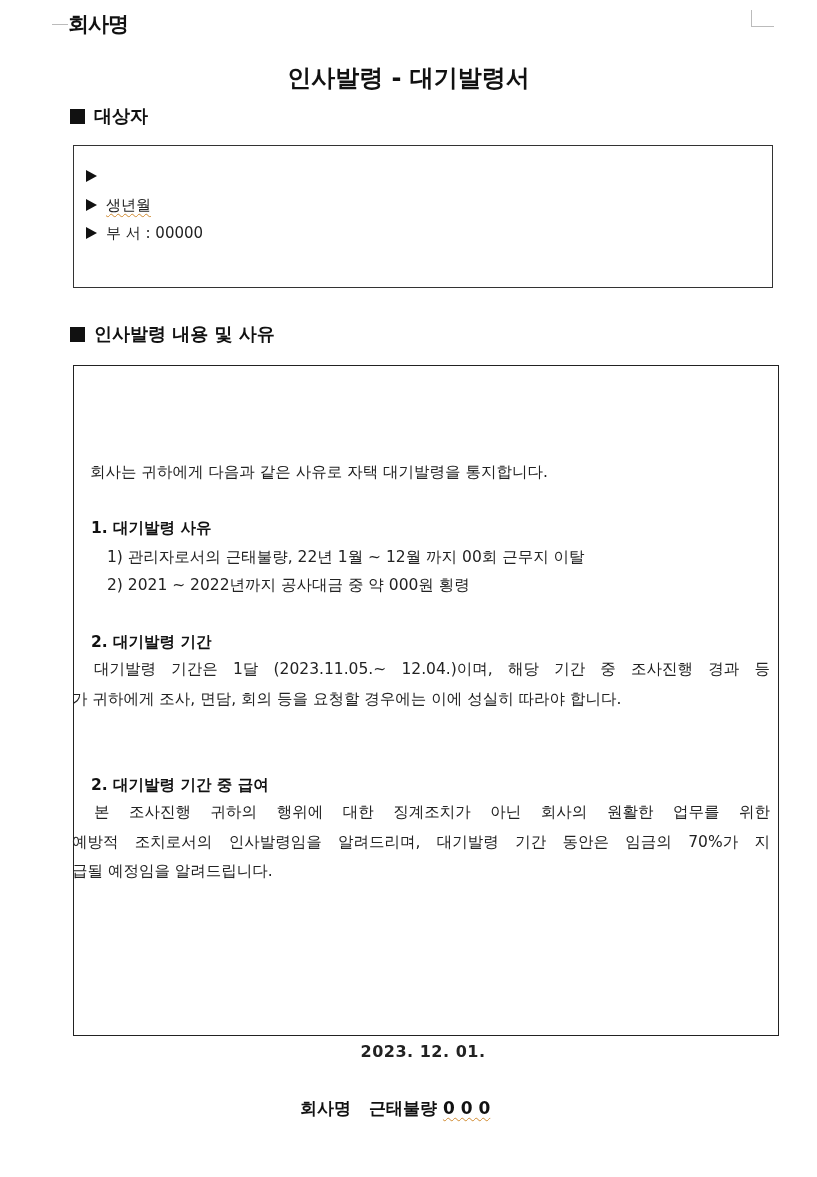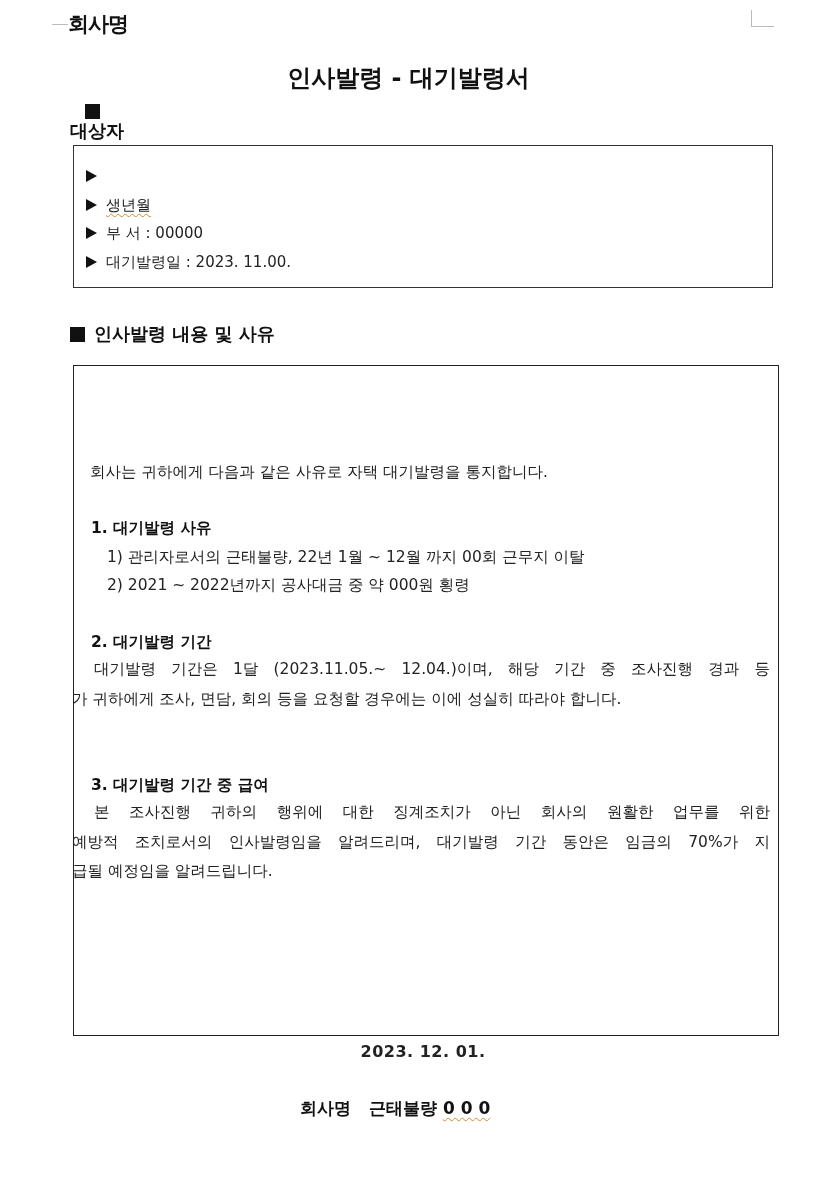--- a/index.html
+++ b/index.html
@@ -61,21 +61,21 @@
       display: flex;
       align-items: center;
     }
     .section-heading .square {
       display: inline-block;
       width: 15px;
       height: 15px;
       background: #111;
       margin-right: 9px;
     }
-    .section-1 { top: 104px; flex-direction: column; }
+    .section-1 { top: 104px; }
     .section-2 { top: 322px; justify-content: flex-end; }
     .target-box {
       position: absolute;
       left: 73px;
       top: 145px;
       width: 700px;
       height: 143px;
       border: 1.5px solid #333;
       box-sizing: border-box;
     }
@@ -209,24 +209,20 @@
       <span class="arrow"></span>
     </li>
     <li>
       <span class="arrow"></span>
       <span class="squiggle">생년월</span>
     </li>
     <li>
       <span class="arrow"></span>
       <span>부 서 : 00000</span>
     </li>
-    <li>
-      <span class="arrow"></span>
-      <span>대기발령일 : 2023. 11.00.</span>
-    </li>
   </ul>
 </div>
 
 <div class="section-heading section-2">
   <span class="square"></span>
   <span>인사발령 내용 및 사유</span>
 </div>
 
 <div class="content-box">
   <div class="content-inner">
@@ -235,21 +231,21 @@
     <div class="item-title" style="top:152px;">1. 대기발령 사유</div>
     <div class="sub-line" style="top:181px;">1) 관리자로서의 근태불량, 22년 1월 ~ 12월 까지 00회 근무지 이탈</div>
     <div class="sub-line" style="top:209px;">2) 2021 ~ 2022년까지 공사대금 중 약 000원 횡령</div>
 
     <div class="item-title" style="top:266px;">2. 대기발령 기간</div>
     <div class="para" style="top:289px;">
       <span class="line first">대기발령 기간은 1달 (2023.11.05.~ 12.04.)이며, 해당 기간 중 조사진행 경과 등</span>
       <span class="line last">가 귀하에게 조사, 면담, 회의 등을 요청할 경우에는 이에 성실히 따라야 합니다.</span>
     </div>
 
-    <div class="item-title" style="top:409px;">3. 대기발령 기간 중 급여</div>
+    <div class="item-title" style="top:409px;">2. 대기발령 기간 중 급여</div>
     <div class="para" style="top:432px;">
       <span class="line first">본 조사진행 귀하의 행위에 대한 징계조치가 아닌 회사의 원활한 업무를 위한</span>
       <span class="line">예방적 조치로서의 인사발령임을 알려드리며, 대기발령 기간 동안은 임금의 70%가 지</span>
       <span class="line last">급될 예정임을 알려드립니다.</span>
     </div>
   </div>
 </div>
 
 <div class="date-line">2023. 12. 01.</div>
 

